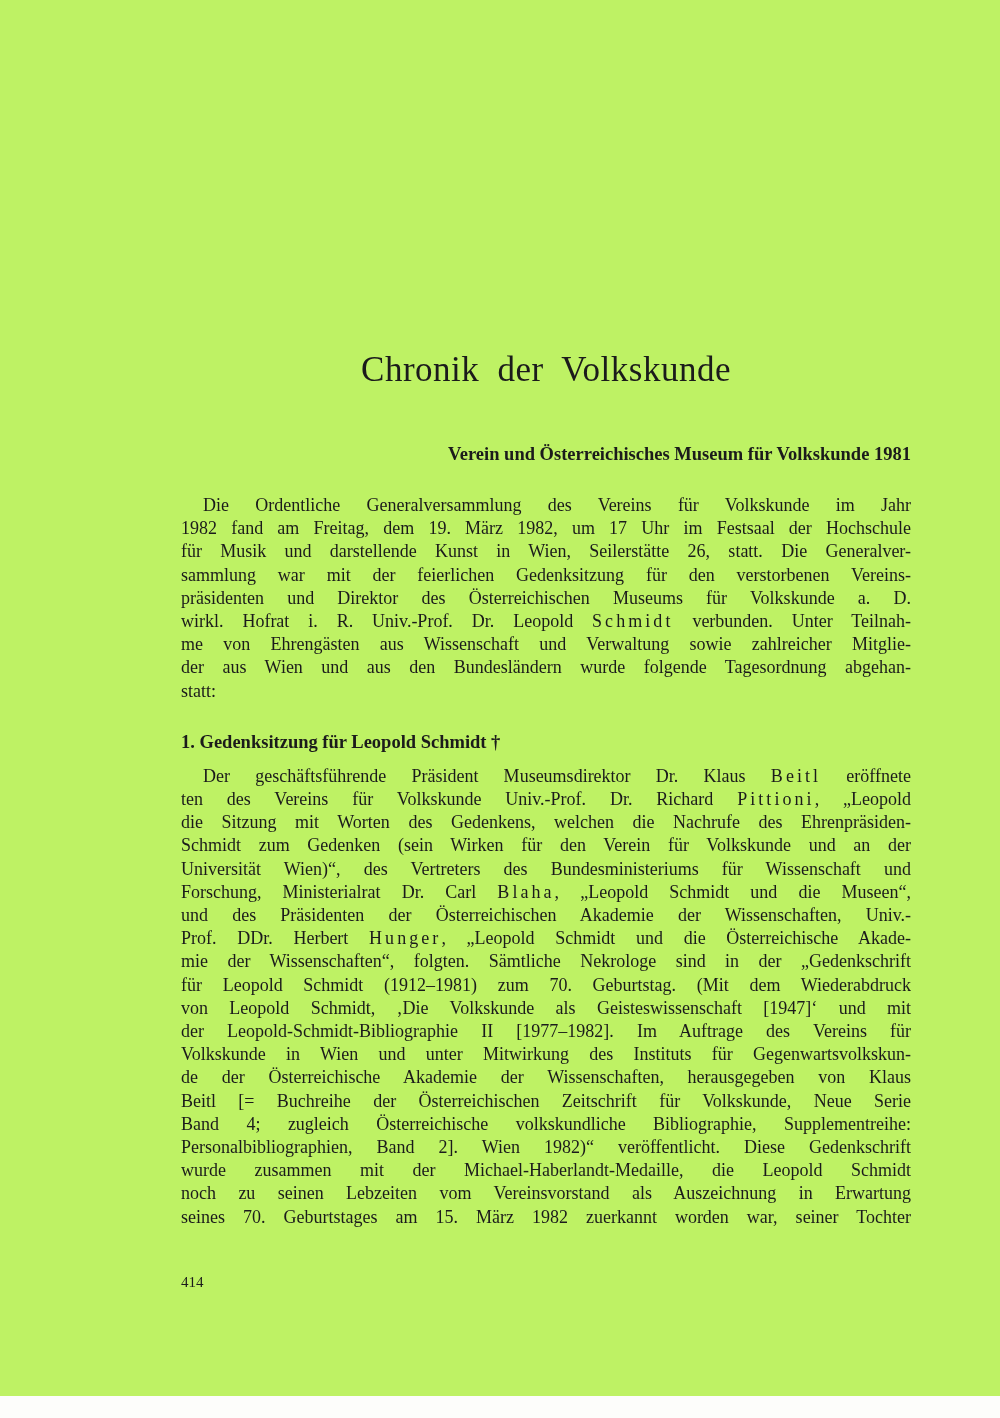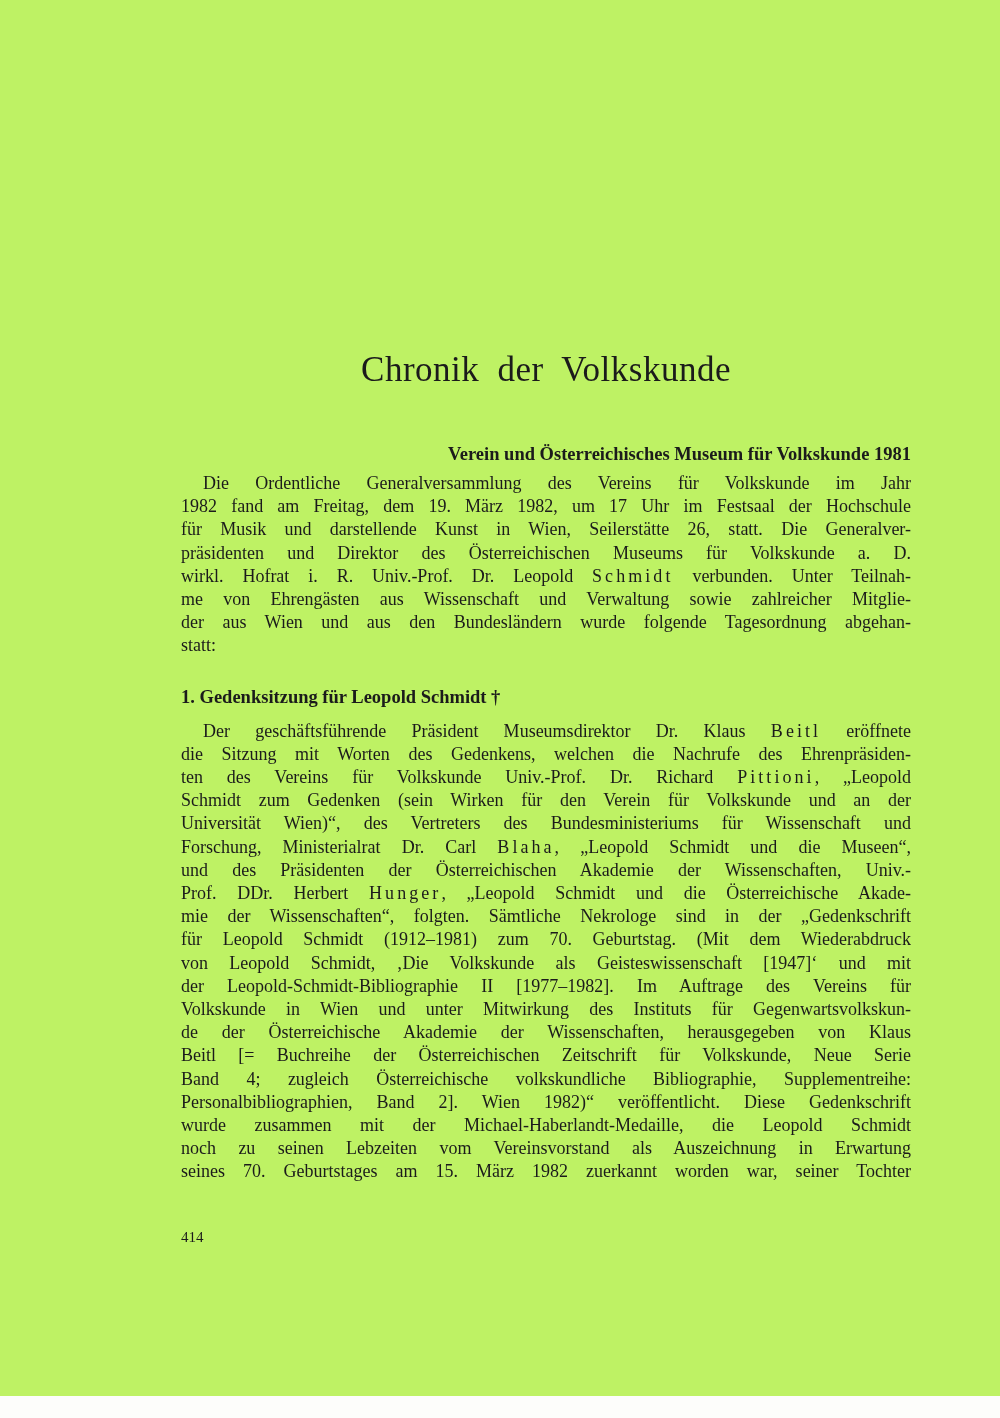--- a/index.html
+++ b/index.html
@@ -52,21 +52,21 @@
   .para .line {
     text-align: justify;
     text-align-last: justify;
   }
   .para.end-short .line:last-child {
     text-align-last: left;
   }
   .para .line:first-child {
     text-indent: 22px;
   }
-  .p1 { margin-top: 6px; }
+  .p1 { margin-top: 28px; }
   .heading {
     margin: 28px 0 0 0;
     font-size: 18.5px;
     font-weight: 700;
     line-height: 23px;
   }
   .p2 { margin-top: 11px; }
   .pagenum {
     margin-top: 41px;
     font-size: 15px;
@@ -83,33 +83,34 @@
   <div class="textblock">
 
     <h1 class="title">Chronik der Volkskunde</h1>
 
     <h2 class="subtitle">Verein und Österreichisches Museum für Volkskunde 1981</h2>
 
     <div class="para p1 end-short">
         <div class="line">Die Ordentliche Generalversammlung des Vereins für Volkskunde im Jahr</div>
         <div class="line">1982 fand am Freitag, dem 19. März 1982, um 17 Uhr im Festsaal der Hochschule</div>
         <div class="line">für Musik und darstellende Kunst in Wien, Seilerstätte 26, statt. Die Generalver-</div>
+        <div class="line">sammlung war mit der feierlichen Gedenksitzung für den verstorbenen Vereins-</div>
         <div class="line">präsidenten und Direktor des Österreichischen Museums für Volkskunde a. D.</div>
         <div class="line">wirkl. Hofrat i. R. Univ.-Prof. Dr. Leopold <span class="sperr">Schmidt</span> verbunden. Unter Teilnah-</div>
         <div class="line">me von Ehrengästen aus Wissenschaft und Verwaltung sowie zahlreicher Mitglie-</div>
         <div class="line">der aus Wien und aus den Bundesländern wurde folgende Tagesordnung abgehan-</div>
         <div class="line">statt:</div>
       </div>
 
     <h3 class="heading">1. Gedenksitzung für Leopold Schmidt †</h3>
 
     <div class="para p2">
         <div class="line">Der geschäftsführende Präsident Museumsdirektor Dr. Klaus <span class="sperr">Beitl</span> eröffnete</div>
+        <div class="line">ten des Vereins für Volkskunde Univ.-Prof. Dr. Richard <span class="sperr">Pittioni</span>, „Leopold</div>
         <div class="line">die Sitzung mit Worten des Gedenkens, welchen die Nachrufe des Ehrenpräsiden-</div>
-        <div class="line">ten des Vereins für Volkskunde Univ.-Prof. Dr. Richard <span class="sperr">Pittioni</span>, „Leopold</div>
         <div class="line">Schmidt zum Gedenken (sein Wirken für den Verein für Volkskunde und an der</div>
         <div class="line">Universität Wien)“, des Vertreters des Bundesministeriums für Wissenschaft und</div>
         <div class="line">Forschung, Ministerialrat Dr. Carl <span class="sperr">Blaha</span>, „Leopold Schmidt und die Museen“,</div>
         <div class="line">und des Präsidenten der Österreichischen Akademie der Wissenschaften, Univ.-</div>
         <div class="line">Prof. DDr. Herbert <span class="sperr">Hunger</span>, „Leopold Schmidt und die Österreichische Akade-</div>
         <div class="line">mie der Wissenschaften“, folgten. Sämtliche Nekrologe sind in der „Gedenkschrift</div>
         <div class="line">für Leopold Schmidt (1912–1981) zum 70. Geburtstag. (Mit dem Wiederabdruck</div>
         <div class="line">von Leopold Schmidt, ‚Die Volkskunde als Geisteswissenschaft [1947]‘ und mit</div>
         <div class="line">der Leopold-Schmidt-Bibliographie II [1977–1982]. Im Auftrage des Vereins für</div>
         <div class="line">Volkskunde in Wien und unter Mitwirkung des Instituts für Gegenwartsvolkskun-</div>

